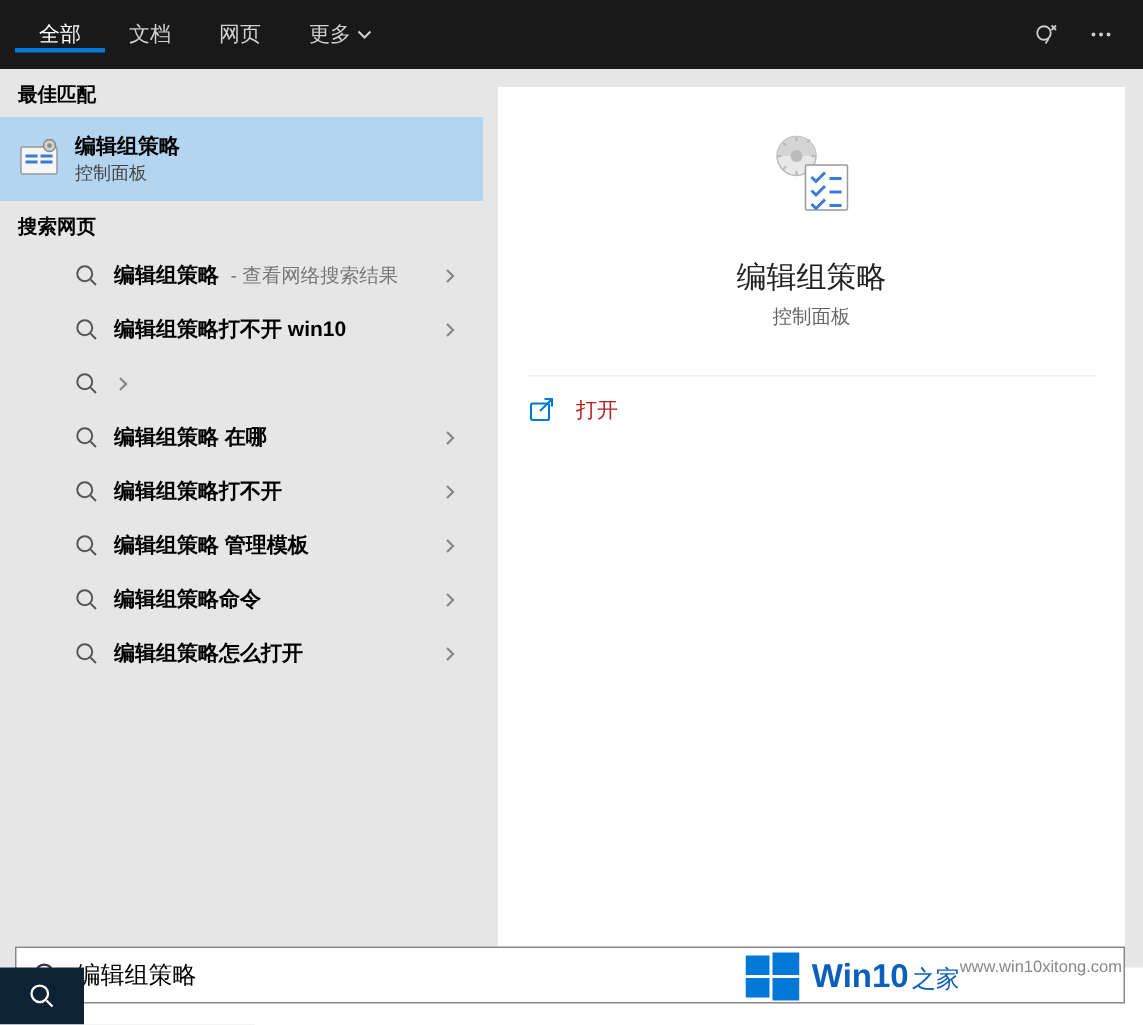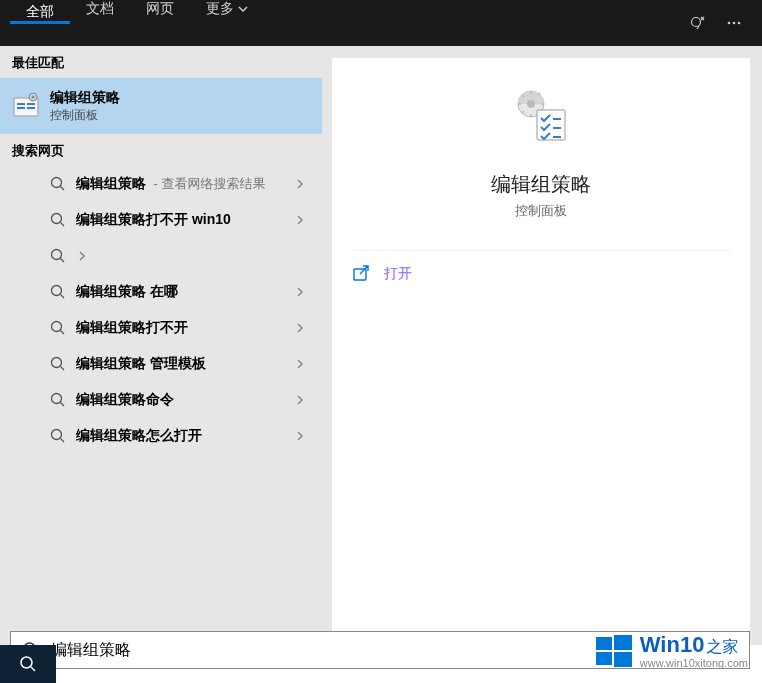--- a/index.html
+++ b/index.html
@@ -11,21 +11,21 @@
     position: relative;
     overflow: hidden;
     font-size: 14px;
   }
   
   .topbar {
     height: 46px;
     background: #191919;
     color: #fff;
     display: flex;
-    align-items: flex-start;
+    align-items: center;
     padding-left: 10px;
   }
   .tab {
     padding: 0 16px;
     display: flex;
     align-items: center;
     color: #d0d0d0;
     cursor: pointer;
     font-size: 14px;
   }
@@ -133,21 +133,21 @@
     height: 1px;
     background: #eee;
     margin: 30px 20px 0;
   }
   .action-row {
     display: flex;
     align-items: center;
     padding: 14px 20px;
     cursor: pointer;
     font-size: 14px;
-    color: #8b5cf6;
+    color: #b91c1c;
   }
   .action-row .open-icon {
     color: #0078d7;
     width: 18px; height: 18px;
     margin-right: 14px;
   }
 
   
   .search-box {
     position: absolute;
@@ -193,21 +193,21 @@
   
   .watermark {
     position: absolute;
     right: 14px;
     bottom: 14px;
     display: flex;
     align-items: center;
     color: #0078d7;
     gap: 8px;
   }
-  .watermark .wm-text { display:flex; flex-direction:column; line-height:1.1;}
+  .watermark .wm-text { display:flex; flex-direction:row; line-height:1.1;}
   .watermark .wm-big { font-size: 22px; color:#0d5fbe; display:flex; align-items:baseline;}
   .watermark .wm-big .l1{ font-weight:bold;}
   .watermark .wm-big .l2{ font-size:16px; margin-left:2px;}
   .watermark .wm-url { font-size: 11px; color:#888;}
   .wm-logo{ width:36px; height:36px; }
 
   
   .svg { display:block; }
 </style>
 </head>

